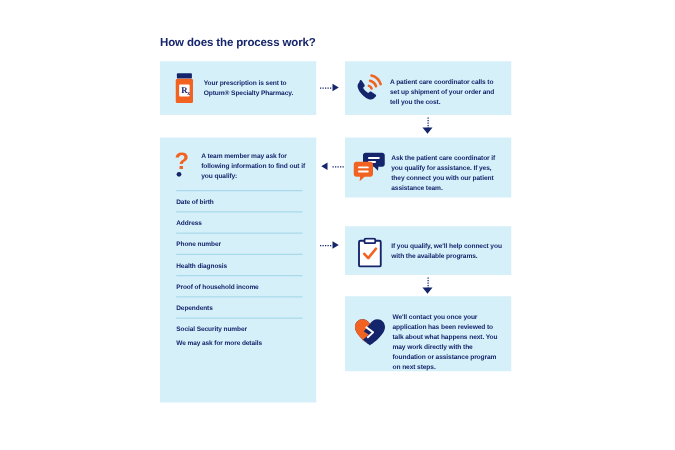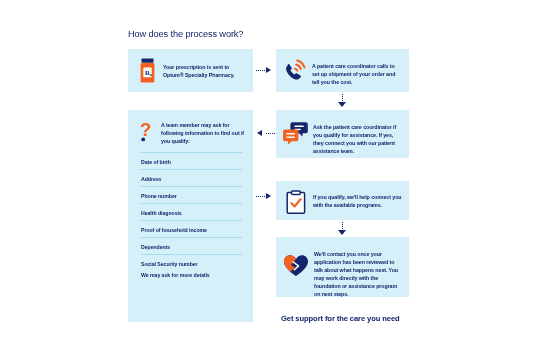--- a/index.html
+++ b/index.html
@@ -6,21 +6,21 @@
   html, body {
     width: 540px; height: 360px;
     background: #ffffff;
     font-family: "Liberation Sans", sans-serif;
     overflow: hidden;
   }
   #canvas { position: relative; width: 540px; height: 360px; }
 
   .heading {
     position: absolute; left: 128px; top: 29px;
-    font-size: 9.2px; font-weight: normal; color: #15256b;
+    font-size: 9.2px; font-weight: bold; color: #15256b;
     letter-spacing: -0.1px;
   }
 
   .card {
     position: absolute;
     background: #d6f0fa;
     display: flex;
     align-items: flex-start;
   }
   .card .icon-wrap {
@@ -197,15 +197,14 @@
 
   <div class="conn dot-h" style="left:266px; top:133px; width:9px;"></div>
   <div class="conn tri-l" style="left:257px; top:129.5px;"></div>
 
   <div class="conn dot-h" style="left:256px; top:196px; width:9px;"></div>
   <div class="conn tri-r" style="left:266px; top:192.5px;"></div>
 
   <div class="conn dot-v" style="left:342px; top:222px; height:9px;"></div>
   <div class="conn tri-d" style="left:337.8px; top:230px;"></div>
 
-  <div class="footer-cta">Get support for the care you need</div>
 
 </div>
 
 </body></html>

